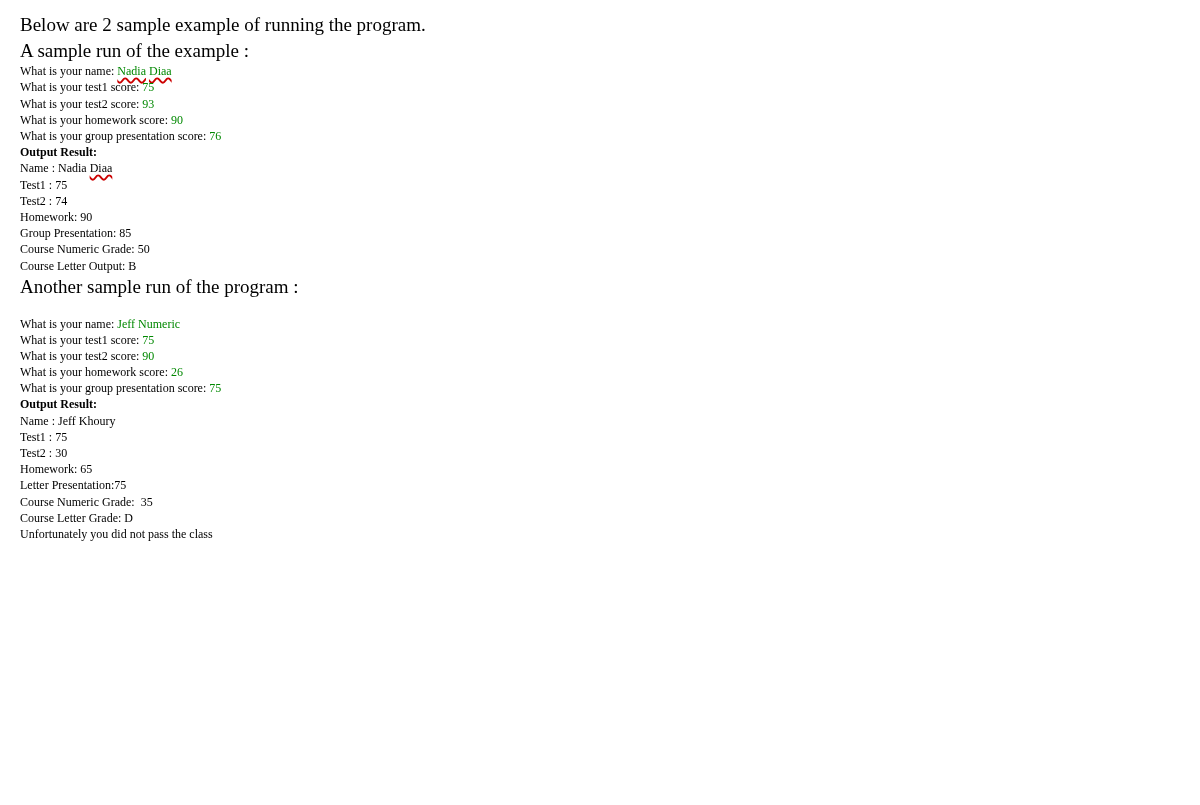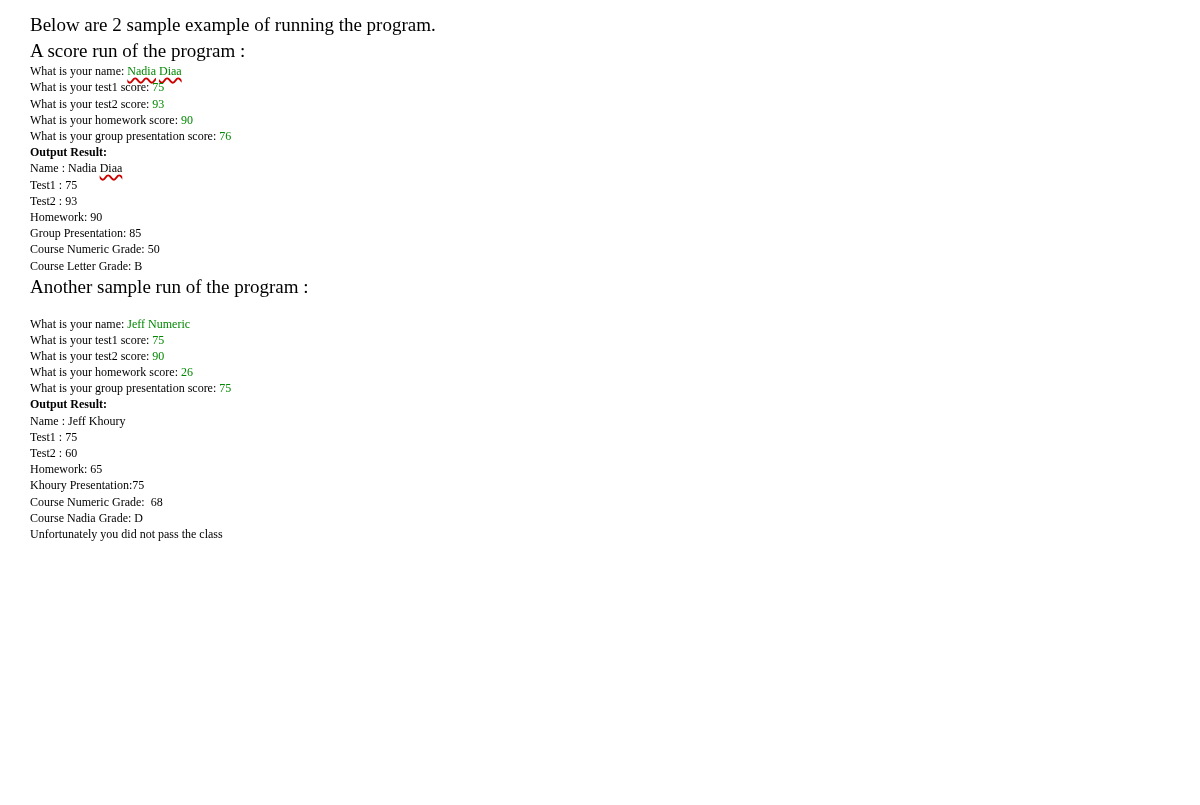--- a/index.html
+++ b/index.html
@@ -25,70 +25,69 @@
       font-size: 12px;
     }
     .bold {
       font-weight: bold;
     }
     .green {
       color: #008800;
     }
     .line {
       white-space: pre;
-      margin-left: 10px;
     }
     .squiggle {
       text-decoration: underline wavy #cc0000;
       text-decoration-thickness: 1.5px;
       text-underline-offset: 2px;
     }
   </style>
 </head>
 <body>
 
 <div class="serif line">Below are 2 sample example of running the program.</div>
-<div class="serif line">A score run of the program :</div>
+<div class="serif line">A sample run of the example :</div>
 
 <div class="mono line"><span>What is your name: </span><span class="green squiggle">Nadia</span><span class="green"> </span><span class="green squiggle">Diaa</span></div>
 
 <div class="mono line"><span>What is your test1 score:</span><span class="green"> 75</span></div>
 
 <div class="mono line"><span>What is your test2 score:</span><span class="green"> 93</span></div>
 
 <div class="mono line"><span>What is your homework score:</span><span class="green"> 90</span></div>
 
 <div class="mono line"><span>What is your group presentation score:</span><span class="green"> 76</span></div>
 
 <div class="mono bold line">Output Result:</div>
 
 <div class="mono line"><span>Name : Nadia </span><span class="squiggle">Diaa</span></div>
 <div class="mono line">Test1 : 75</div>
-<div class="mono line">Test2 : 93</div>
+<div class="mono line">Test2 : 74</div>
 <div class="mono line">Homework: 90</div>
 <div class="mono line">Group Presentation: 85</div>
 <div class="mono line">Course Numeric Grade: 50</div>
-<div class="mono line">Course Letter Grade: B</div>
+<div class="mono line">Course Letter Output: B</div>
 
 <div class="serif line">Another sample run of the program :</div>
 
 <div class="mono line">&nbsp;</div>
 
 <div class="mono line"><span>What is your name:</span><span class="green"> Jeff Numeric</span></div>
 
 <div class="mono line"><span>What is your test1 score:</span><span class="green"> 75</span></div>
 
 <div class="mono line"><span>What is your test2 score:</span><span class="green"> 90</span></div>
 
 <div class="mono line"><span>What is your homework score:</span><span class="green"> 26</span></div>
 
 <div class="mono line"><span>What is your group presentation score:</span><span class="green"> 75</span></div>
 
 <div class="mono bold line">Output Result:</div>
 
 <div class="mono line">Name : Jeff Khoury</div>
 <div class="mono line">Test1 : 75</div>
-<div class="mono line">Test2 : 60</div>
+<div class="mono line">Test2 : 30</div>
 <div class="mono line">Homework: 65</div>
-<div class="mono line">Khoury Presentation:75</div>
-<div class="mono line">Course Numeric Grade:  68</div>
-<div class="mono line">Course Nadia Grade: D</div>
+<div class="mono line">Letter Presentation:75</div>
+<div class="mono line">Course Numeric Grade:  35</div>
+<div class="mono line">Course Letter Grade: D</div>
 <div class="mono line">Unfortunately you did not pass the class</div>
 
 </body></html>

